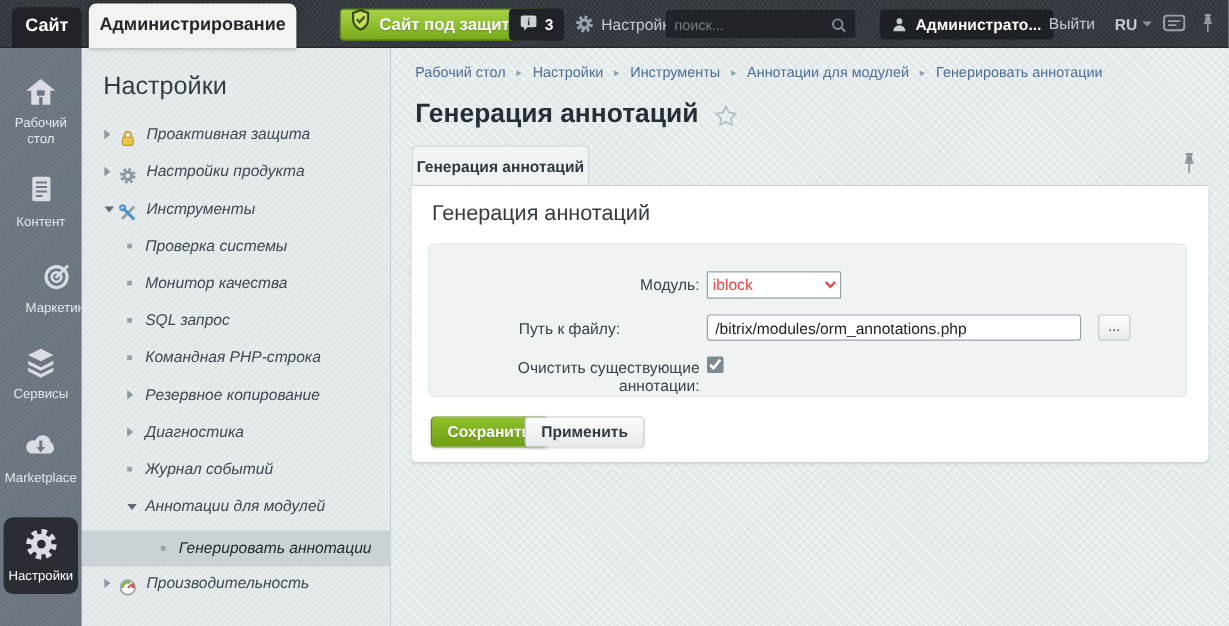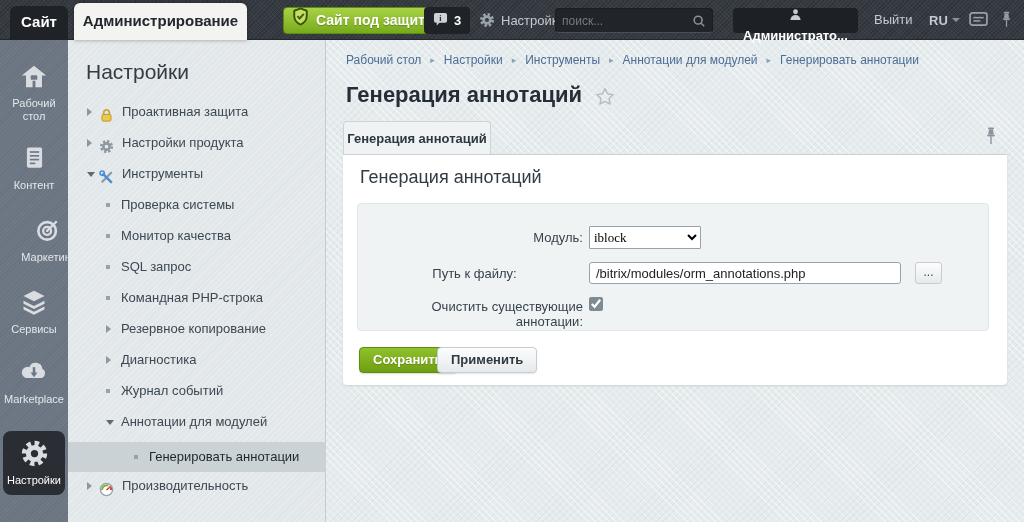--- a/index.html
+++ b/index.html
@@ -48,21 +48,21 @@
   }
   .search input {
     flex:1; background:transparent; border:none; outline:none; color:#9aa1ab; font-size:12px;
     font-family:"Liberation Sans", sans-serif; min-width:0;
   }
   .search input::placeholder { color:#747b86; }
   .search .mag { color:#8a919b; display:flex; cursor:pointer; }
   .user-chip {
     position:absolute; left:733px; top:8px; height:25px; padding:0 10px;
     background:#1d2024; border-radius:4px; display:flex; align-items:center; gap:7px;
-    color:#fff; font-size:13px; font-weight:bold; cursor:pointer;flex-direction:column;
+    color:#fff; font-size:13px; font-weight:bold; cursor:pointer;
   }
   .tb-logout { position:absolute; left:874px; top:0; height:40px; line-height:40px; color:#c3cad2; font-size:13px; cursor:pointer; }
   .tb-lang { position:absolute; left:929px; top:0; height:40px; display:flex; align-items:center; gap:4px; color:#c3cad2; font-size:13px; font-weight:bold; cursor:pointer; }
   .caret-down { width:0; height:0; border-left:4px solid transparent; border-right:4px solid transparent; border-top:4px solid #8a919b; display:inline-block; }
   .tb-monitor { position:absolute; left:969px; top:12px; color:#9aa1ab; cursor:pointer; }
   .tb-pin { position:absolute; left:1001px; top:11px; color:#959ca4; cursor:pointer; }
 
   
   .sidebar {
     position:absolute; left:0; top:40px; width:68px; height:482px;
@@ -76,21 +76,21 @@
   .sb-item.active { left:3px; width:62px; background:#2a2d33; border-radius:8px; padding-top:8px; }
   .sb-item.active .sb-label { color:#fff; }
 
   
   .menupanel {
     position:absolute; left:68px; top:40px; width:258px; height:482px;
     background:#e2e7e9; border-right:1px solid #c3ccd1;
     background-image:repeating-linear-gradient(135deg, rgba(255,255,255,0.25) 0 1px, transparent 1px 4px);
   }
   .menu-title { position:absolute; left:18px; top:20px; font-size:21px; color:#333c44; }
-  .m-row { position:absolute; left:0; width:278px; height:30px; line-height:30px; font-size:13px; color:#3c4852; cursor:pointer; }
+  .m-row { position:absolute; left:0; width:278px; height:30px; line-height:30px; font-size:13px; color:#3c4852; cursor:pointer;font-style:italic; }
   .m-row.active { background:#cbd2d6; color:#1f272e; }
   .m-label { position:absolute; top:0; }
   .lvl1 .m-label { left:54px; }
   .lvl2 .m-label { left:53px; }
   .lvl3 .m-label { left:81px; }
   .m-arrow { position:absolute; top:11px; width:0; height:0; }
   .m-arrow.right { border-top:4px solid transparent; border-bottom:4px solid transparent; border-left:5px solid #8d979e; }
   .m-arrow.down { border-left:4px solid transparent; border-right:4px solid transparent; border-top:5px solid #5f6b74; margin-top:2px; }
   .lvl1 .m-arrow { left:19px; }
   .lvl2 .m-arrow { left:38px; }
@@ -126,21 +126,21 @@
     box-shadow:0 1px 2px rgba(120,135,140,0.25); z-index:1;
   }
   .form-title { position:absolute; left:34px; top:127px; font-size:18px; color:#333b42; z-index:2; }
   .innerbox {
     position:absolute; left:31px; top:163px; width:632px; height:128px;
     background:#eff3f4; border:1px solid #dfe8ea; border-radius:4px; z-index:2;
   }
   .flabel { position:absolute; left:40px; width:217px; text-align:right; font-size:13px; color:#39434b; z-index:3; }
   .module-select {
     position:absolute; left:263px; top:186px; width:112px; height:23px; z-index:3;
-    font-size:13px; font-family:Liberation Serif, serif; color:#000000;
+    font-size:13px; font-family:Liberation Sans, sans-serif; color:#ef4444;
     border:1px solid #98a2aa; border-radius:1px; background:#fff;
   }
   .path-input {
     position:absolute; left:263px; top:222px; width:312px; height:22px; z-index:3;
     font-size:13px; font-family:"Liberation Sans", sans-serif; color:#222; padding:0 6px;
     border:1px solid #98a2aa; border-radius:3px; background:#fff; outline:none;
   }
   .browse-btn {
     position:absolute; left:589px; top:222px; width:27px; height:22px; z-index:3;
     background:linear-gradient(#fdfdfd,#e7eaec); border:1px solid #c5cdd1; border-radius:3px;

